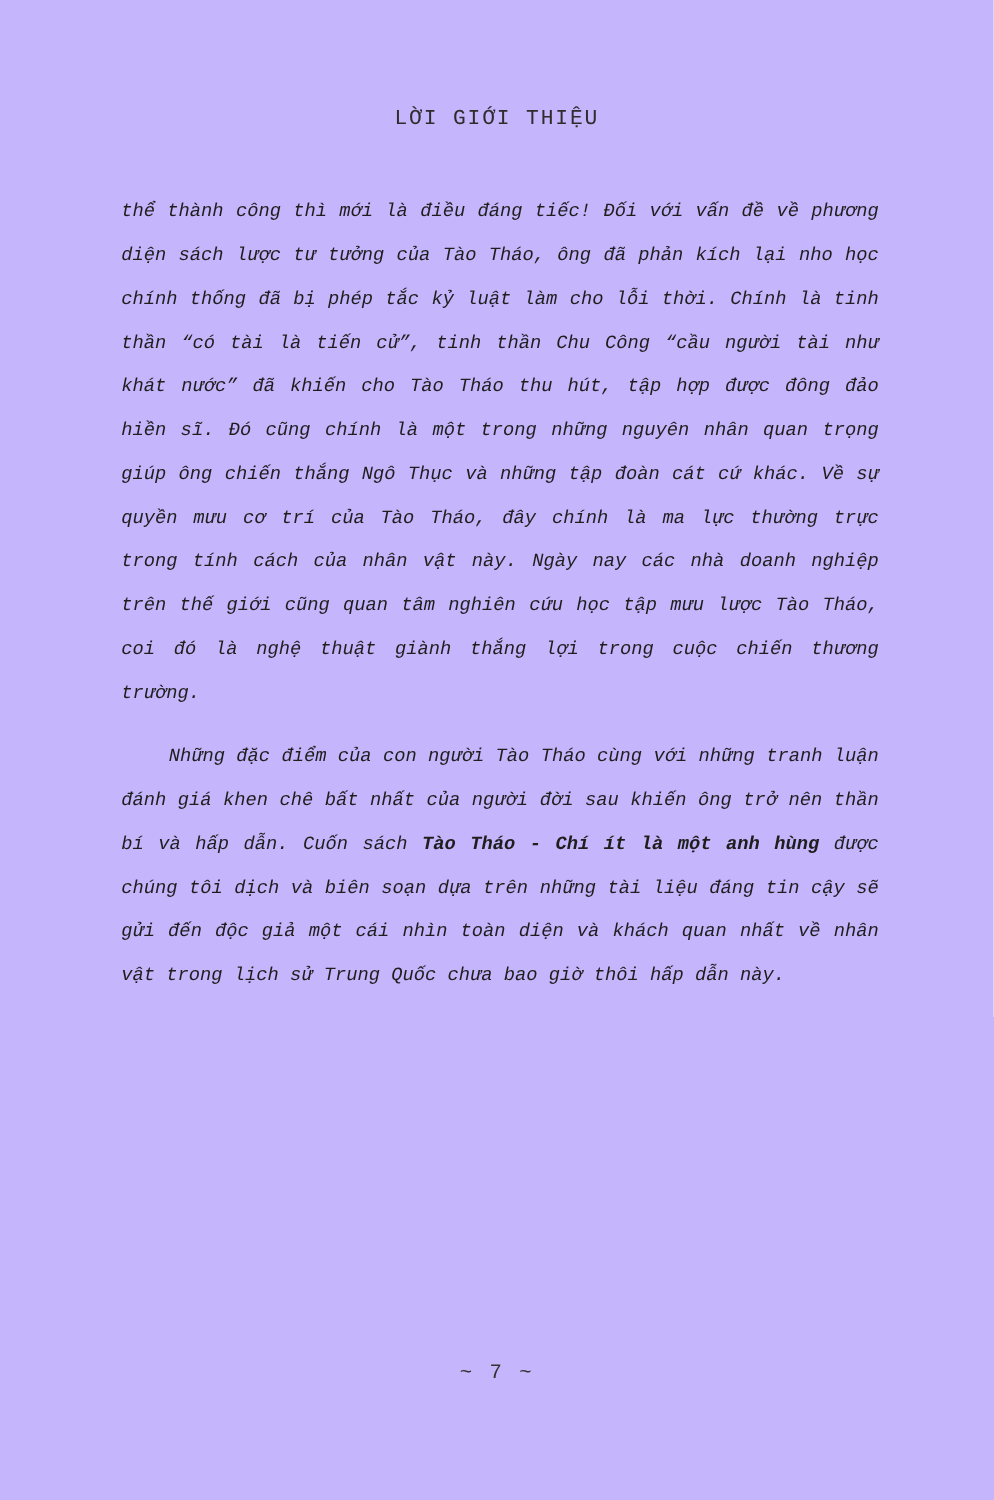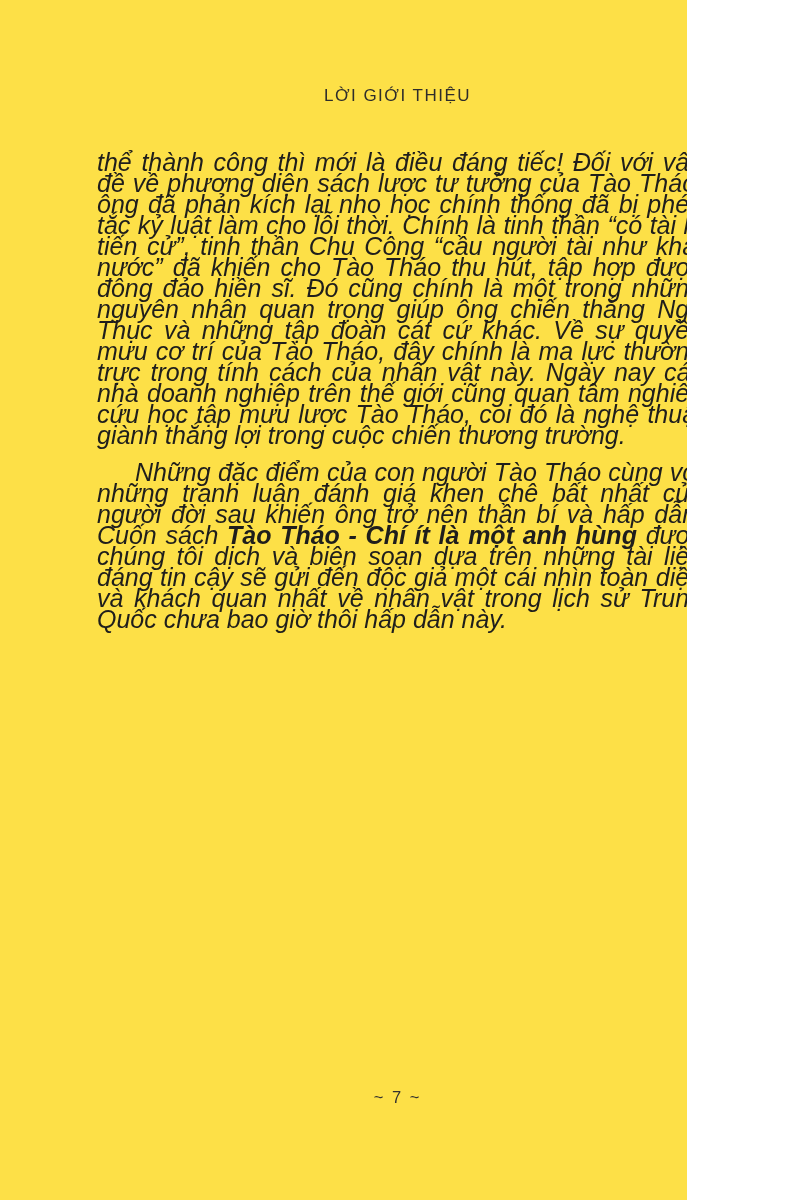--- a/index.html
+++ b/index.html
@@ -2,45 +2,45 @@
 <html lang="vi"><head>
 <meta charset="utf-8">
 <style>
   html, body {
     margin: 0;
     padding: 0;
     background: #ffffff;
   }
   .page {
     position: relative;
-    width: 687px;
+    width: 795px;
     height: 1200px;
-    background: #fde047;
+    background: #c4b5fd;
     overflow: hidden;
-    font-family: Liberation Sans, sans-serif;
+    font-family: Liberation Mono, monospace;
   }
   .running-header {
     position: absolute;
     top: 86px;
     left: 0;
     width: 795px;
     text-align: center;
     font-size: 17px;
     letter-spacing: 1.5px;
     color: #2e2d2b;
     font-style: normal;
   }
   .body-text {
     position: absolute;
     top: 152px;
     left: 97px;
     width: 606px;
     color: #1f1e1c;
-    font-size: 25px;
-    line-height: 21px;
+    font-size: 15px;
+    line-height: 35px;
     font-style: italic;
     text-align: justify;
     hyphens: none;
     -webkit-hyphens: none;
   }
   .body-text p {
     margin: 0;
     padding: 0;
   }
   .body-text p.indent {

